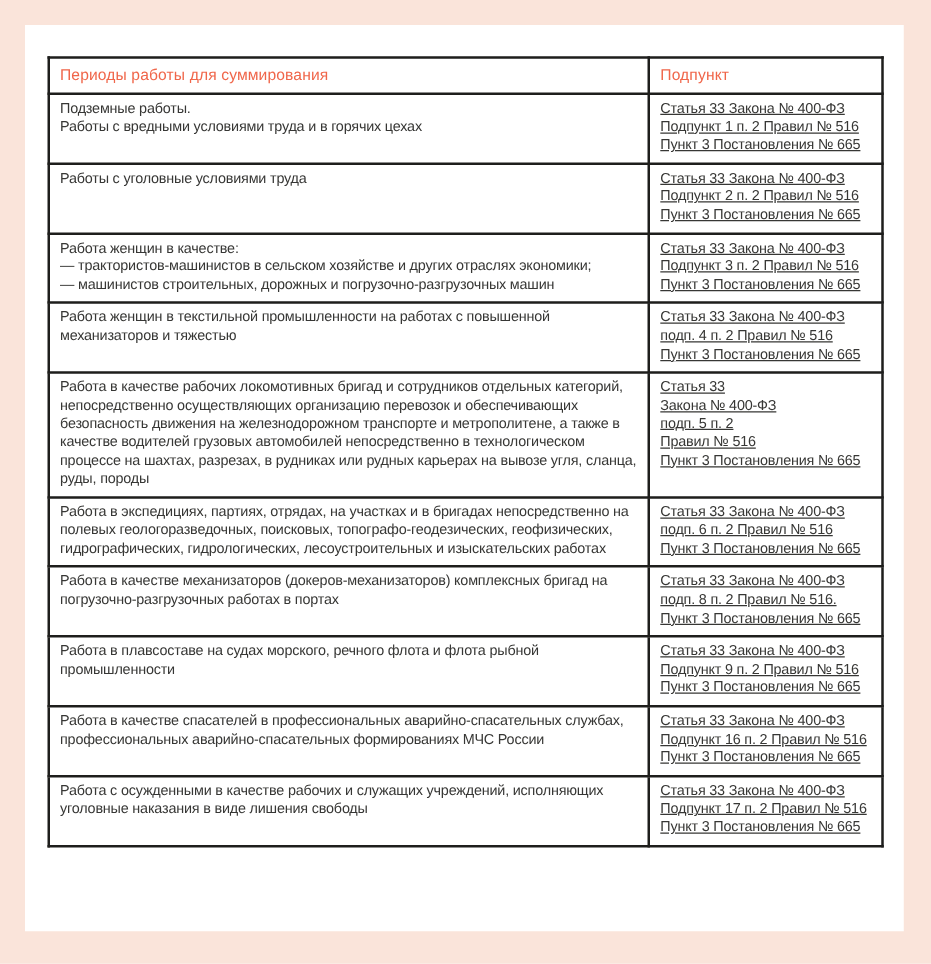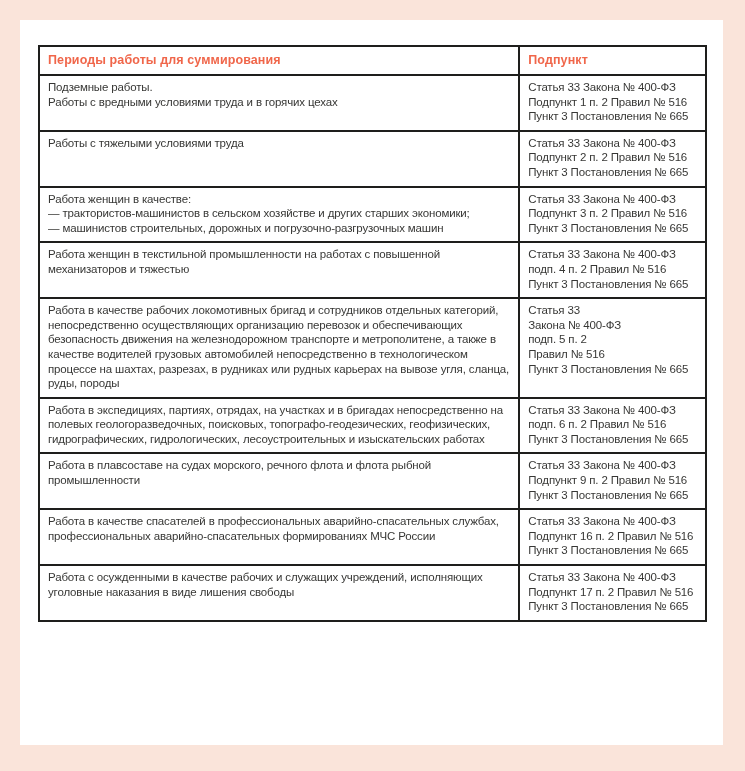--- a/index.html
+++ b/index.html
@@ -25,35 +25,35 @@
   table.law-table col.col-period { width: 72%; }
   table.law-table col.col-basis  { width: 28%; }
   table.law-table th, table.law-table td {
     border: 2px solid #1e1e1c;
     vertical-align: top;
     text-align: left;
   }
   table.law-table th {
     color: #f0664a;
     font-size: 12.5px;
-    font-weight: bold;
+    font-weight: normal;
     padding: 6px 8px 7px;
     letter-spacing: 0.1px;
   }
   table.law-table td {
     color: #373735;
     font-size: 11.5px;
     line-height: 1.27;
     padding: 4px 8px 6px;
     white-space: pre-line;
     letter-spacing: -0.15px;
     margin-top: 28px;
   }
   td.period-cell { text-align: justify; }
-  td.basis-cell  { text-align: left; }
+  td.basis-cell  { text-align: left; text-decoration: underline; }
 </style>
 </head>
 <body>
 
 <div class="page">
   <table class="law-table">
     <colgroup>
       <col class="col-period">
       <col class="col-basis">
     </colgroup>
@@ -66,29 +66,29 @@
     <tbody>
   <tr>
     <td class="period-cell">Подземные работы.
 Работы с вредными условиями труда и в горячих цехах</td>
     <td class="basis-cell">Статья 33 Закона № 400-ФЗ
 Подпункт 1 п. 2 Правил № 516
 Пункт 3 Постановления № 665</td>
   </tr>
 
   <tr>
-    <td class="period-cell">Работы с тяжелыми условиями труда</td>
+    <td class="period-cell">Работы с уголовные условиями труда</td>
     <td class="basis-cell">Статья 33 Закона № 400-ФЗ
 Подпункт 2 п. 2 Правил № 516
 Пункт 3 Постановления № 665</td>
   </tr>
 
   <tr>
     <td class="period-cell">Работа женщин в качестве:
-— трактористов-машинистов в сельском хозяйстве и других старших экономики;
+— трактористов-машинистов в сельском хозяйстве и других отраслях экономики;
 — машинистов строительных, дорожных и погрузочно-разгрузочных машин</td>
     <td class="basis-cell">Статья 33 Закона № 400-ФЗ
 Подпункт 3 п. 2 Правил № 516
 Пункт 3 Постановления № 665</td>
   </tr>
 
   <tr>
     <td class="period-cell">Работа женщин в текстильной промышленности на работах с повышенной механизаторов и тяжестью</td>
     <td class="basis-cell">Статья 33  Закона № 400-ФЗ
 подп. 4 п. 2 Правил № 516
@@ -105,20 +105,26 @@
   </tr>
 
   <tr>
     <td class="period-cell">Работа в экспедициях, партиях, отрядах, на участках и в бригадах непосредственно на полевых геологоразведочных, поисковых, топографо-геодезических, геофизических, гидрографических, гидрологических, лесоустроительных и изыскательских работах</td>
     <td class="basis-cell">Статья 33 Закона № 400-ФЗ
 подп. 6 п. 2 Правил № 516
 Пункт 3 Постановления № 665</td>
   </tr>
 
 
+  <tr>
+    <td class="period-cell">Работа в качестве механизаторов (докеров-механизаторов) комплексных бригад на погрузочно-разгрузочных работах в портах</td>
+    <td class="basis-cell">Статья 33 Закона № 400-ФЗ
+подп. 8 п. 2 Правил № 516.
+Пункт 3 Постановления № 665</td>
+  </tr>
 
   <tr>
     <td class="period-cell">Работа в плавсоставе на судах морского, речного флота и флота рыбной промышленности</td>
     <td class="basis-cell">Статья 33 Закона № 400-ФЗ
 Подпункт 9 п. 2 Правил № 516
 Пункт 3 Постановления № 665</td>
   </tr>
 
 
   <tr>

